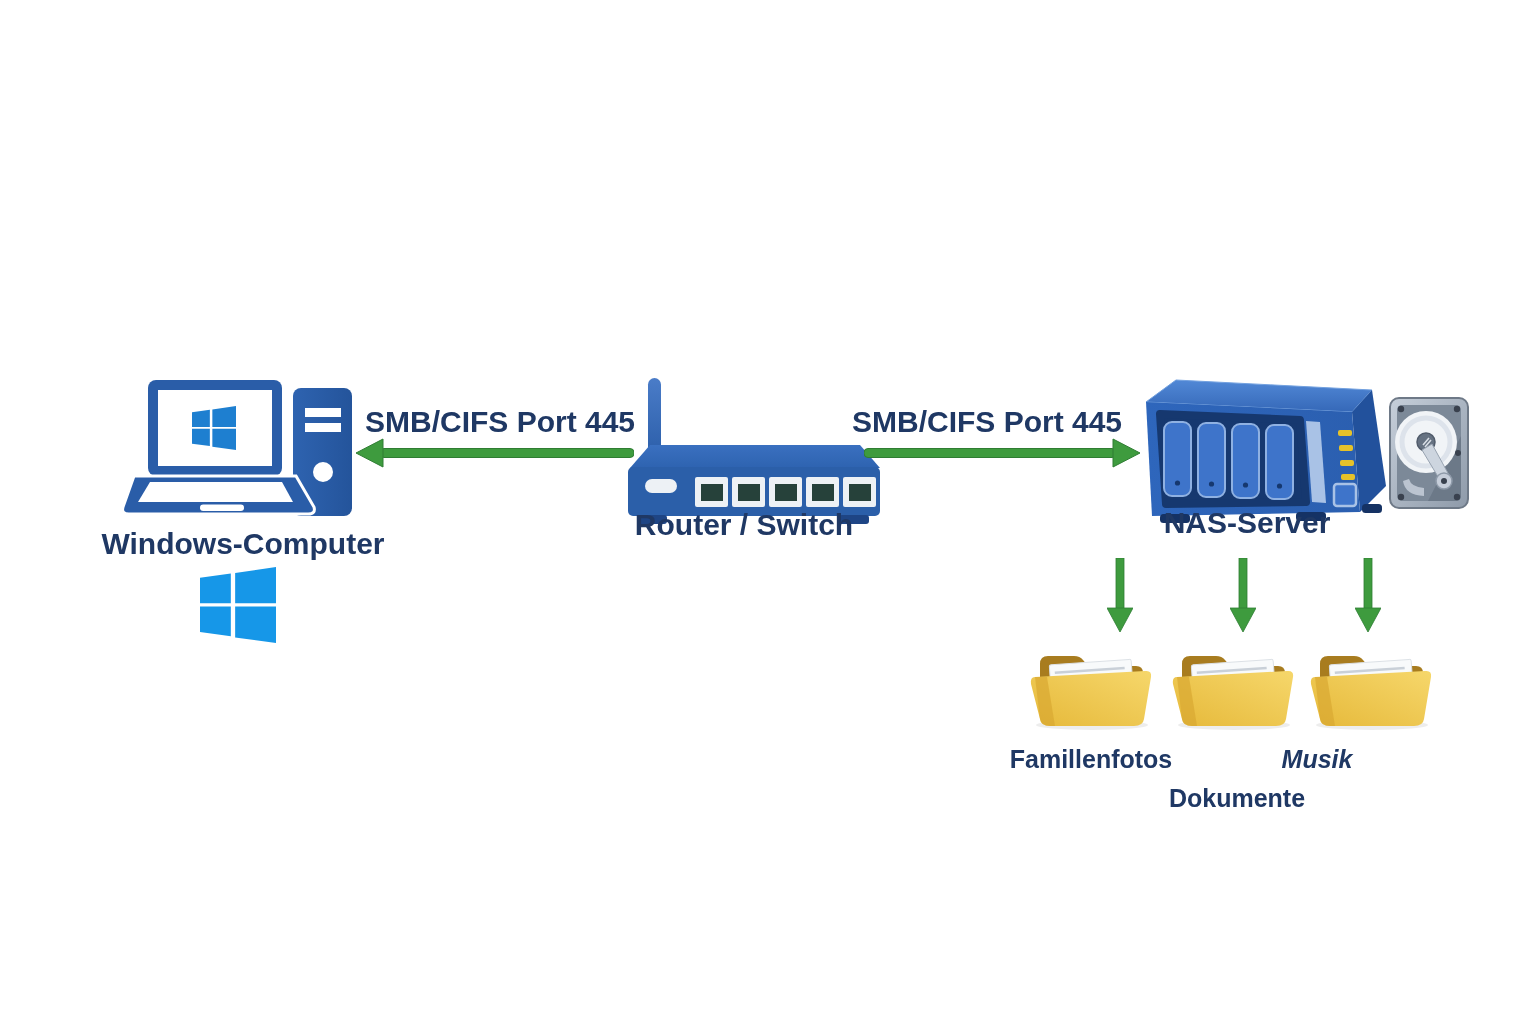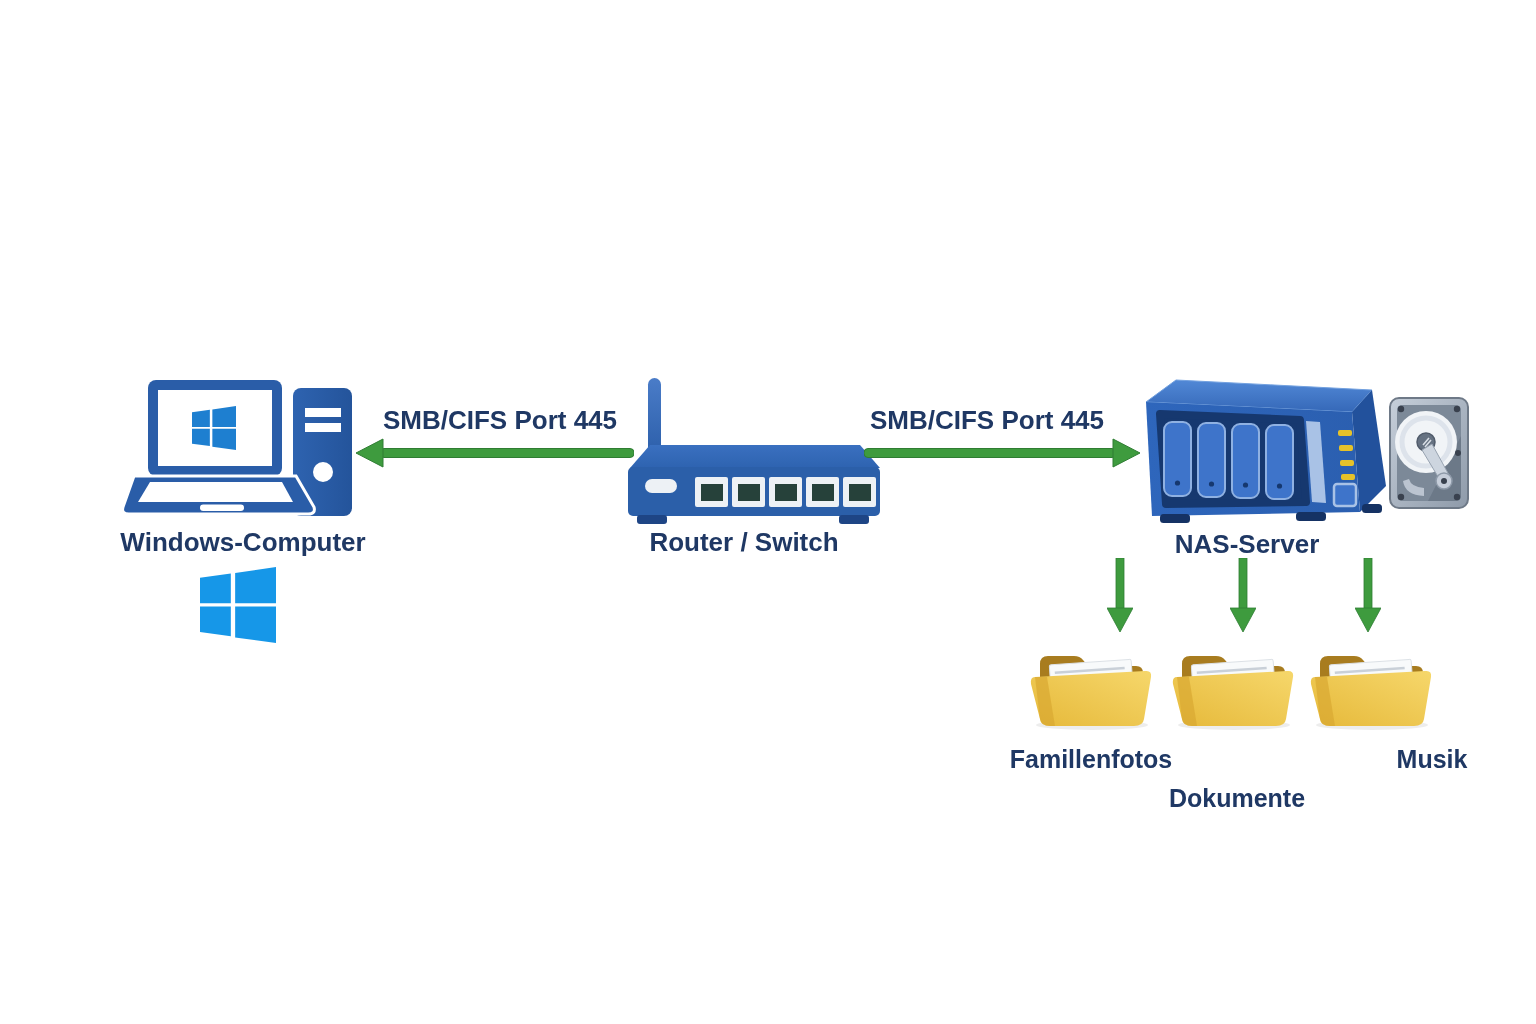--- a/index.html
+++ b/index.html
@@ -1,20 +1,20 @@
 <!DOCTYPE html>
 <html><head>
 <meta charset="utf-8">
 <style>
   html,body{margin:0;padding:0;background:#fff;}
   #canvas{position:relative;width:1536px;height:1024px;background:#ffffff;overflow:hidden;
           font-family:"Liberation Sans",sans-serif;}
   .abs{position:absolute;}
   .lbl{position:absolute;transform:translateX(-50%);white-space:nowrap;
-       font-family:"Liberation Sans",sans-serif;font-weight:600;font-size:26px;
+       font-family:"Liberation Sans",sans-serif;font-weight:600;font-size:30px;
        color:#1F3864;letter-spacing:0px;}
   .lbl-sm{font-size:25px;}
   svg{display:block;}
 </style>
 </head>
 <body>
 
 <div id="canvas">
 
   <svg class="abs" style="left:120px;top:372px;" width="252" height="152" viewBox="0 0 252 152">
@@ -100,21 +100,21 @@
         </g>
       <g>
           <rect x="230" y="105" width="33" height="30" rx="2" fill="#EDF1F5"></rect>
           <rect x="236" y="112" width="22" height="17" fill="#26413A"></rect>
         </g>
     </g>
     <rect x="24" y="143" width="30" height="9" rx="3" fill="#1E4585"></rect>
     <rect x="226" y="143" width="30" height="9" rx="3" fill="#1E4585"></rect>
   </svg>
 
-  <div class="lbl" style="left:744px;top:527px;">Router / Switch</div>
+  <div class="lbl" style="left:744px;top:508px;">Router / Switch</div>
 
   <div class="lbl" style="left:987px;top:405px;">SMB/CIFS Port 445</div>
 
   <svg class="abs" style="left:864px;top:437px;" width="276" height="32" viewBox="0 0 276 32">
     <rect x="0" y="11.5" width="252" height="9" rx="4" fill="#3E9B3E" stroke="#2F7D33" stroke-width="1"></rect>
     <polygon points="276,16 249,2 249,30" fill="#3E9B3E" stroke="#2F7D33" stroke-width="1"></polygon>
   </svg>
 
   <svg class="abs" style="left:1138px;top:370px;" width="255" height="155" viewBox="0 0 255 155">
     <defs>
@@ -183,21 +183,21 @@
     <path d="M15,85 Q17,99 36,100 L36,92 Q23,91 21,83 Z" fill="#BBC4D0"></path>
     <g fill="#39414E">
       <circle cx="13" cy="13" r="3.2"></circle>
         <circle cx="69" cy="13" r="3.2"></circle>
       <circle cx="13" cy="101" r="3.2"></circle>
         <circle cx="69" cy="101" r="3.2"></circle>
       <circle cx="70" cy="57" r="3"></circle>
     </g>
   </svg>
 
-  <div class="lbl" style="left:1247px;top:529px;text-align:center;">NAS-Server</div>
+  <div class="lbl" style="left:1247px;top:506px;text-align:center;">NAS-Server</div>
 
   <svg class="abs" style="left:1107px;top:558px;" width="26" height="76" viewBox="0 0 26 76">
     <rect x="9" y="0" width="8" height="52" fill="#3E9B3E" stroke="#2F7D33" stroke-width="0.8"></rect>
     <polygon points="0,50 26,50 13,74" fill="#3E9B3E" stroke="#2F7D33" stroke-width="0.8"></polygon>
   </svg>
   <svg class="abs" style="left:1230px;top:558px;" width="26" height="76" viewBox="0 0 26 76">
     <rect x="9" y="0" width="8" height="52" fill="#3E9B3E" stroke="#2F7D33" stroke-width="0.8"></rect>
     <polygon points="0,50 26,50 13,74" fill="#3E9B3E" stroke="#2F7D33" stroke-width="0.8"></polygon>
   </svg>
   <svg class="abs" style="left:1355px;top:558px;" width="26" height="76" viewBox="0 0 26 76">
@@ -239,15 +239,15 @@
     <g transform="rotate(-4 64 44)">
       <rect x="22" y="32" width="82" height="26" rx="2" fill="#F8FAFB" stroke="#DCE1E6" stroke-width="1"></rect>
       <rect x="27" y="39" width="70" height="2.5" fill="#C9D0D8"></rect>
     </g>
     <path d="M7,47 L117,41 Q124,40 123,47 L116,89 Q115,96 106,96 L22,96 Q13,96 12,89 L3,54 Q2,47 7,47 Z" fill="url(#foldg)"></path>
     <path d="M7,47 L12,89 Q13,96 22,96 L27,96 L19,47 Z" fill="#D9A832" opacity="0.7"></path>
   </svg>
 
   <div class="lbl lbl-sm" style="left:1091px;top:745px;text-align:right;">Famillenfotos</div>
   <div class="lbl lbl-sm" style="left:1237px;top:745px;margin-top:39px;">Dokumente</div>
-  <div class="lbl lbl-sm" style="left:1432px;top:745px;">Musik</div>
+  <div class="lbl lbl-sm" style="left:1317px;top:745px;font-style:italic;">Musik</div>
 
 </div>
 
 </body></html>

